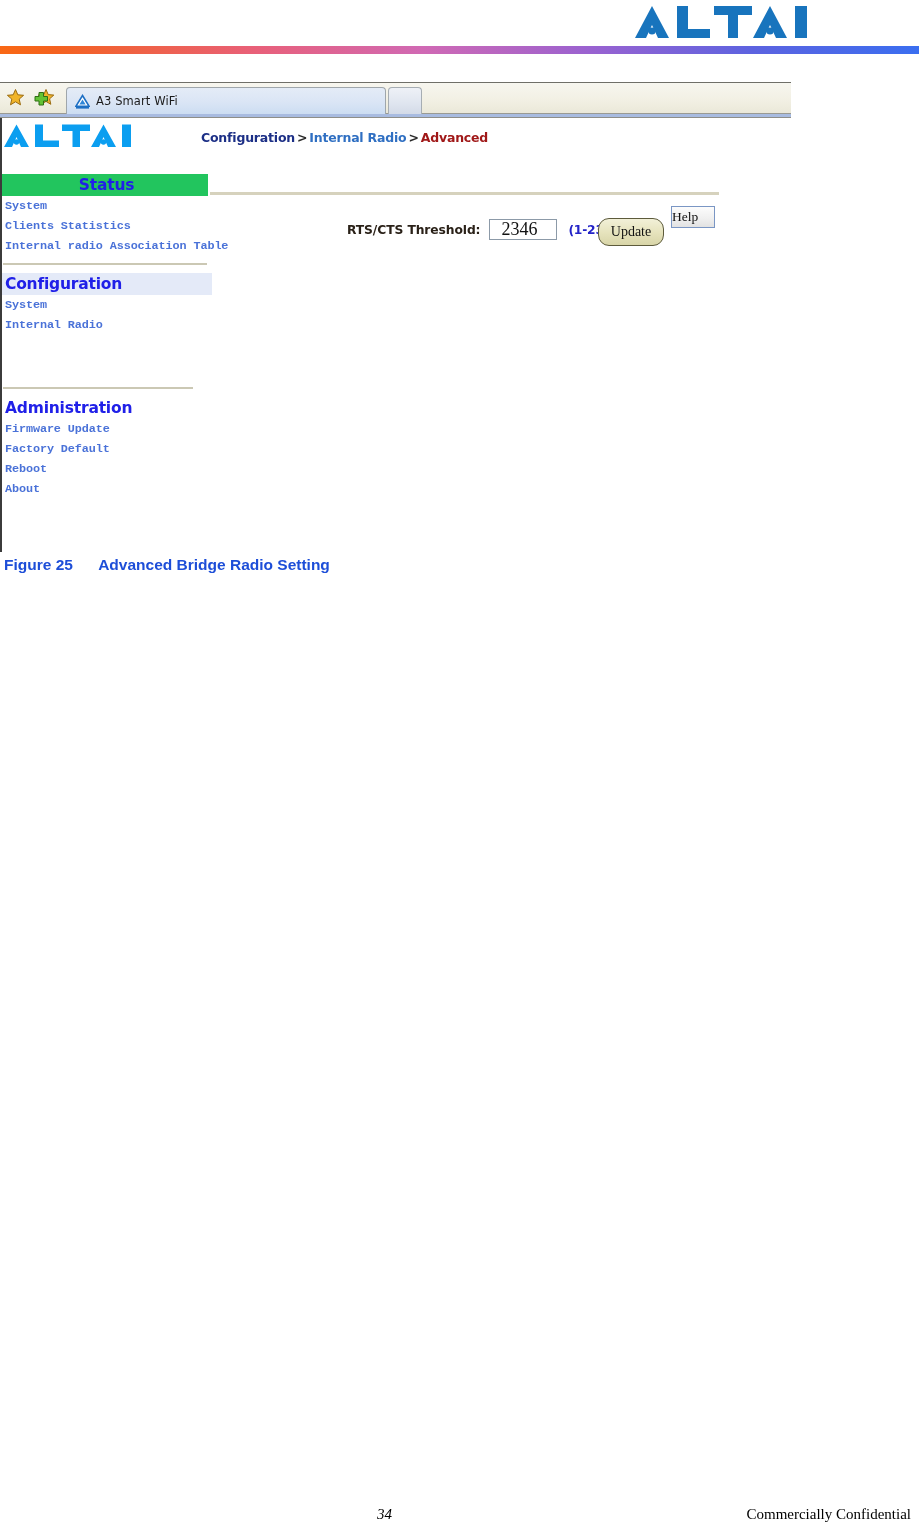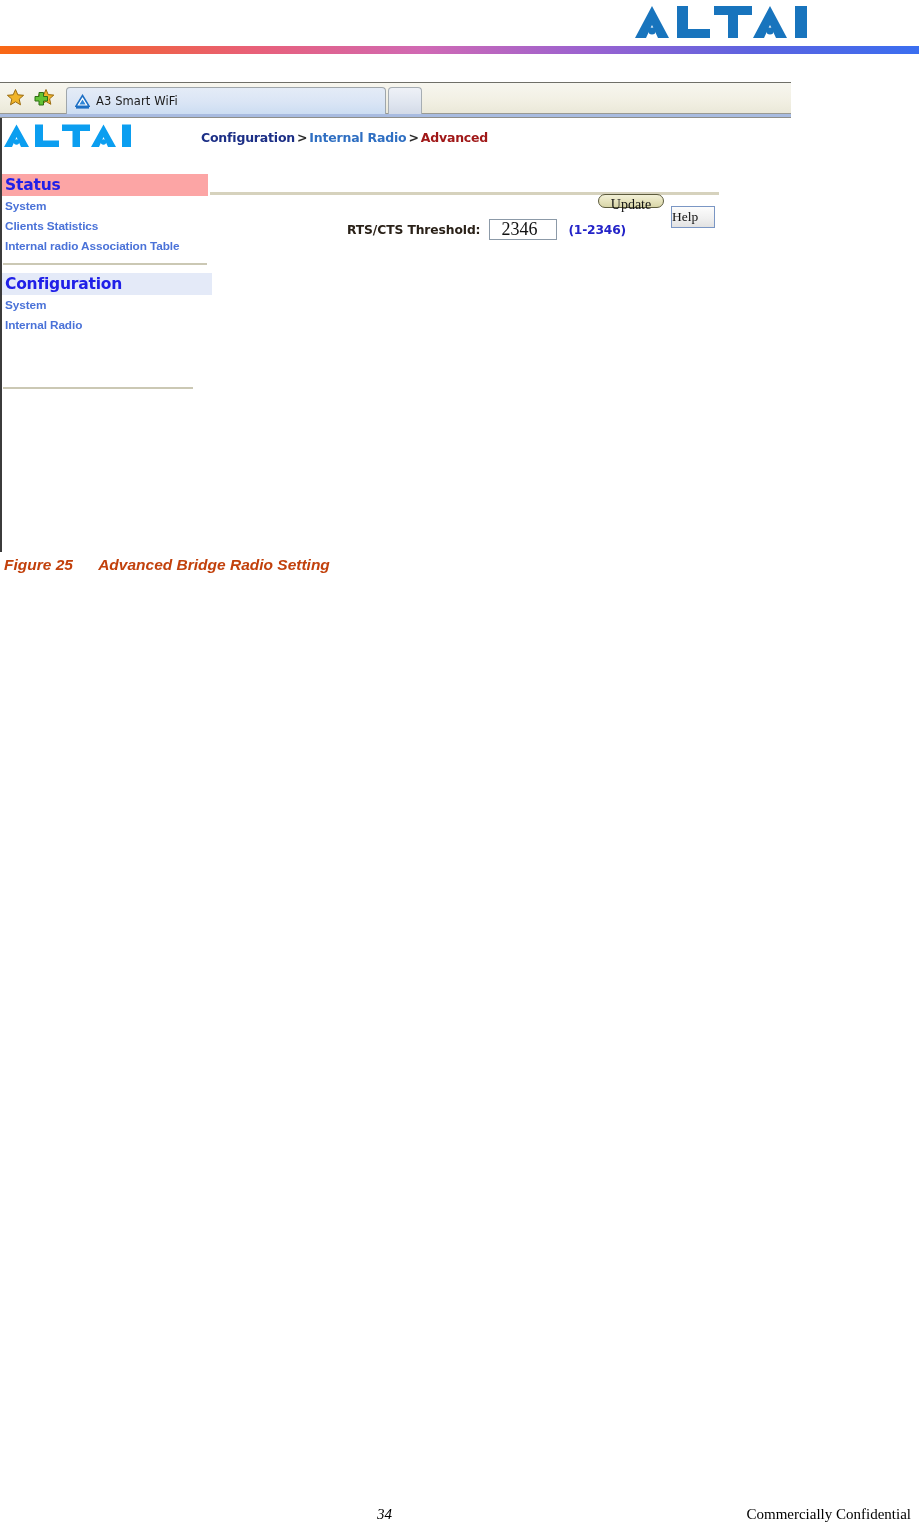--- a/index.html
+++ b/index.html
@@ -150,22 +150,22 @@
     white-space: nowrap;
     letter-spacing: -0.2px;
   }
   .crumb-1 { color: #1c2f86; }
   .crumb-sep { color: #2a2a2a; margin: 0 2px; }
   .crumb-2 { color: #2f6fc2; }
   .crumb-3 { color: #a01818; }
 
   .btn-update {
     position: absolute;
-    left: 598px; top: 112px;
-    width: 66px; height: 14px;
+    left: 598px; top: 136px;
+    width: 66px; height: 28px;
     background: linear-gradient(to bottom, #f2f0d8 0%, #e6e3bd 52%, #d8d5a8 100%);
     border: 1px solid #5d5b3c;
     border-radius: 11px;
     font-family: "Liberation Serif", serif;
     font-size: 14px;
     color: #111111;
     line-height: 20px;
     text-align: center;
     box-sizing: border-box;
     cursor: pointer;
@@ -195,24 +195,24 @@
   }
   .nav-section { margin-bottom: 0; }
   .nav-head {
     font-family: "DejaVu Sans", sans-serif;
     font-size: 15.5px;
     font-weight: bold;
     color: #2020e8;
     padding: 2px 0 2px 3px;
     letter-spacing: -0.2px;
   }
-  .nav-head.shaded-a { background: #fca5a5; width: 203px; }
+  .nav-head.shaded-a { background: #22c55e; width: 203px; text-align: center; }
   .nav-head.shaded-b { background: #e4eaf8; width: 207px; }
   .nav-item {
-    font-family: Liberation Sans, sans-serif;
+    font-family: Liberation Mono, monospace;
     font-size: 11.8px;
     font-weight: bold;
     color: #4a72d8;
     padding: 3px 0 3px 3px;
     cursor: pointer;
     letter-spacing: -0.1px;
     white-space: nowrap;
   }
   .nav-divider {
     height: 2px;
@@ -267,24 +267,23 @@
     color: #2323c8;
     white-space: nowrap;
     letter-spacing: -0.2px;
   }
 
   
   .figure-caption {
     position: absolute;
     left: 4px; top: 556px;
     font-family: "Liberation Sans", sans-serif;
-    font-style: italic;
     font-weight: bold;
     font-size: 15.5px;
-    color: #c2410c;
+    color: #1d4ed8;
     white-space: pre;
   }
 
   
   .footer-page {
     position: absolute;
     left: 0; top: 1506px;
     width: 769px;
     text-align: center;
     font-family: "Liberation Serif", serif;
@@ -391,20 +390,27 @@
       </div>
       <div class="nav-divider d1"></div>
 
       <div class="nav-section">
         <div class="nav-head shaded-b">Configuration</div>
         <div class="nav-item">System</div>
         <div class="nav-item">Internal Radio</div>
       </div>
       <div class="nav-divider d2" style="margin-top:52px;"></div>
 
+      <div class="nav-section">
+        <div class="nav-head">Administration</div>
+        <div class="nav-item">Firmware Update</div>
+        <div class="nav-item">Factory Default</div>
+        <div class="nav-item">Reboot</div>
+        <div class="nav-item">About</div>
+      </div>
     </div>
 
     <div class="main-panel">
       <div class="panel-rule"></div>
 
       <div class="field-row">
         <span class="field-label">RTS/CTS Threshold:</span>
         <input class="field-input" type="text" value="2346" style="">
         <span class="field-range">(1-2346)</span>
       </div>

